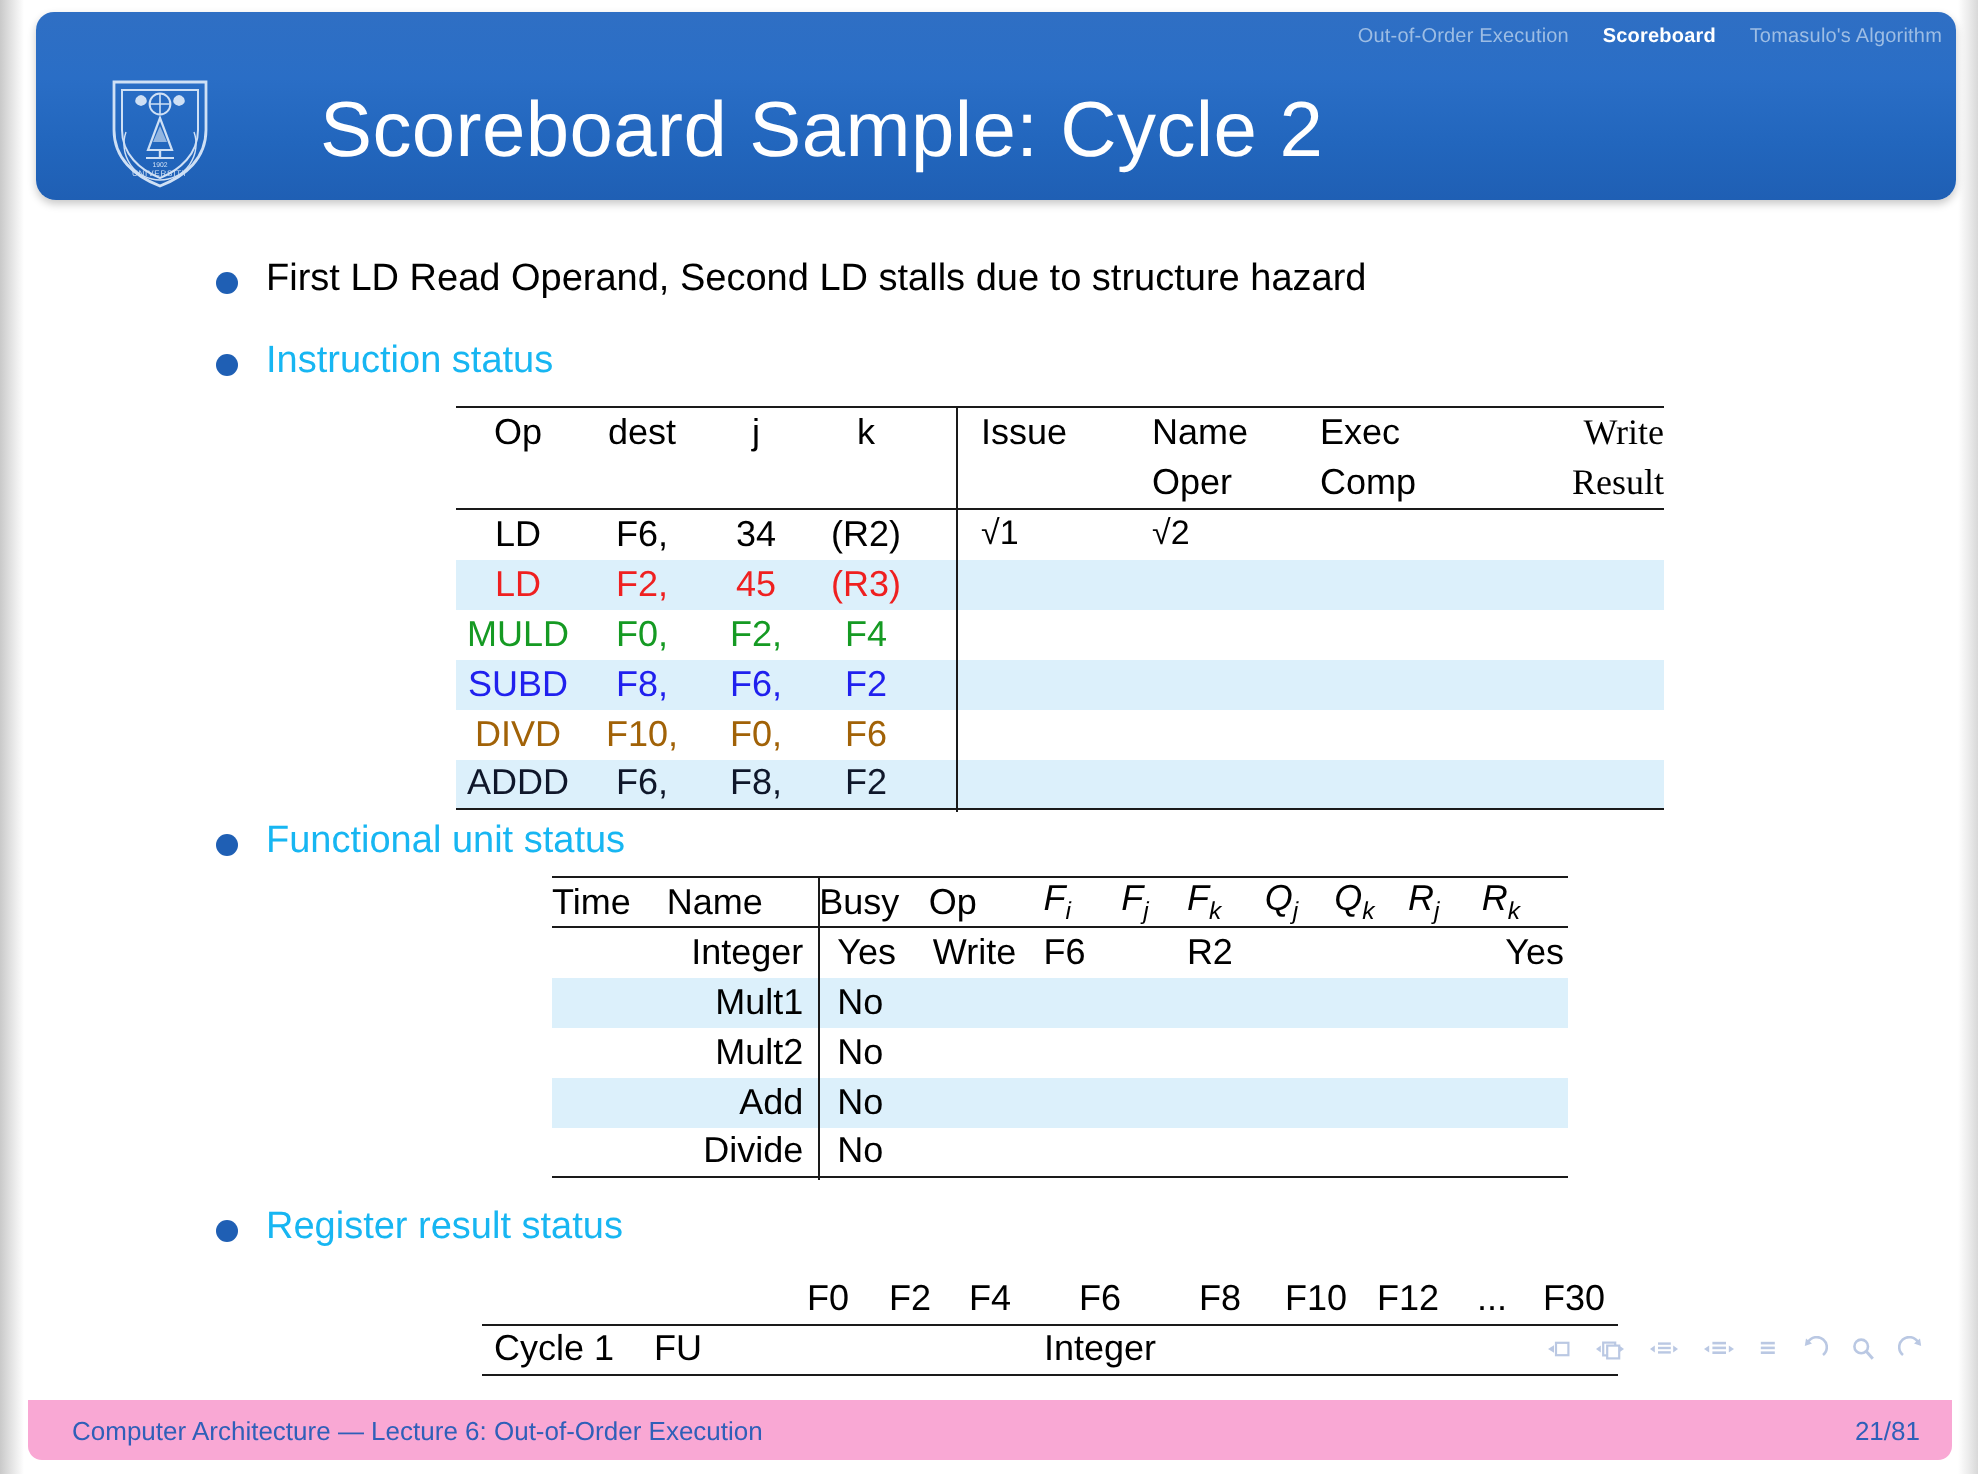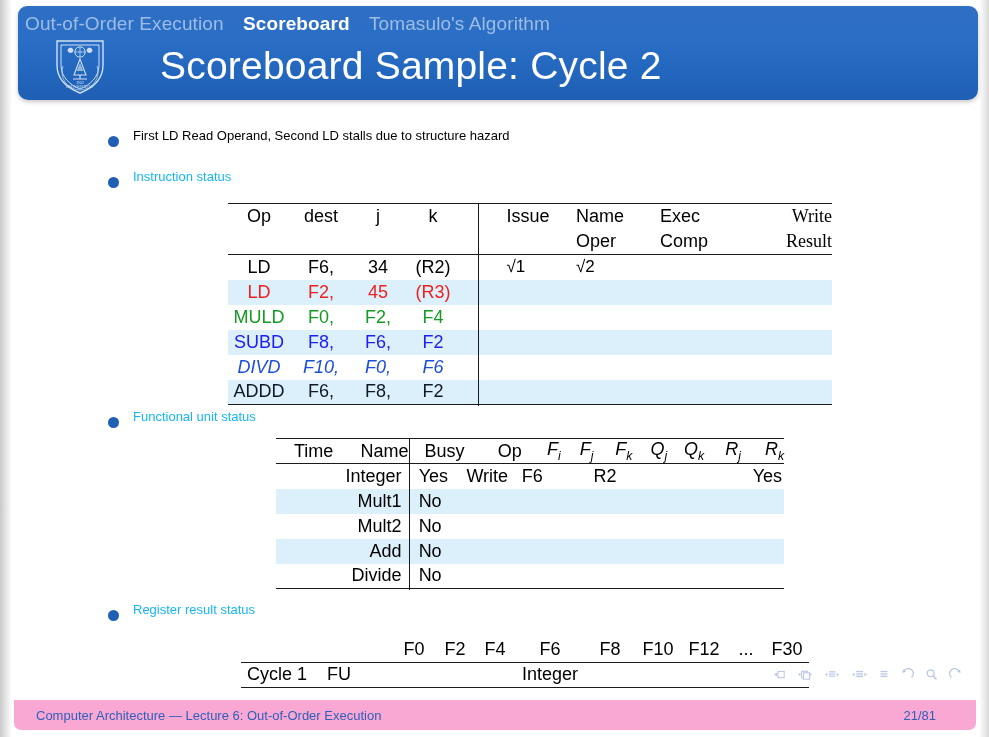--- a/index.html
+++ b/index.html
@@ -30,22 +30,22 @@
     position: absolute;
     left: 18px; top: 6px;
     width: 960px; height: 94px;
     background: linear-gradient(to bottom, #2f6fc4 0%, #2a6ec6 35%, #2266bd 70%, #1f5fb4 100%);
     border-radius: 9px 9px 10px 10px;
     box-shadow: 0 2px 4px rgba(0,0,0,0.22);
     overflow: hidden;
   }
   #headnav {
     position: absolute; left: 0; top: 7px; width: 100%;
-    text-align: left;
-    font-size: 19px;
+    text-align: right;
+    font-size: 10px;
     letter-spacing: 0.1px;
     white-space: nowrap;
   }
   #headnav span { padding: 0 7px; }
   .nav-dim { color: #9dbde4; }
   .nav-active { color: #ffffff; font-weight: bold; }
 
   #logo {
     position: absolute; left: 31px; top: 29px;
     width: 62px; height: 62px;
@@ -60,70 +60,70 @@
 
   
   #body { position: absolute; left: 0; top: 104px; width: 989px; height: 570px; }
 
   .bullet-row { position: absolute; display: flex; align-items: flex-start; }
   .bullet-dot {
     width: 11px; height: 11px; border-radius: 50%;
     background: #1f5fb4; margin-right: 14px; margin-top: 8px;
     flex: 0 0 auto;
   }
-  .bullet-text { font-size: 13px; color: #000000; white-space: nowrap; line-height: 1.25; }
+  .bullet-text { font-size: 19px; color: #000000; white-space: nowrap; line-height: 1.25; }
   .bullet-text.cyan { color: #17b6f2; }
 
   
   table.sb { border-collapse: collapse; font-size: 18px; color: #000; }
   table.sb td, table.sb th { padding: 0; font-weight: normal; }
   .rule-thick { border-top: 1.6px solid #1a1a1a; }
   .rule-thin  { border-top: 1.1px solid #1a1a1a; }
   .vrule { border-left: 1.2px solid #1a1a1a; }
   .zebra { background: #dcf0fb; }
 
   
   #tbl-instr { position: absolute; left: 228px; top: 99px; width: 604px; }
   #tbl-instr table { width: 604px; table-layout: fixed; }
   #tbl-instr .c-op   { width: 62px; text-align: center; }
   #tbl-instr .c-dest { width: 62px; text-align: center; }
   #tbl-instr .c-j    { width: 52px; text-align: center; }
   #tbl-instr .c-k    { width: 58px; text-align: center; }
   #tbl-instr .c-pad  { width: 16px; }
-  #tbl-instr .c-issue{ width: 84px; text-align: left; padding-left: 28px; }
+  #tbl-instr .c-issue{ width: 84px; text-align: left; padding-left: 12px; }
   #tbl-instr .c-read { width: 92px; text-align: left; padding-left: 14px;}
   #tbl-instr .c-exec { width: 88px; text-align: left; padding-left: 6px;}
   #tbl-instr .c-write{ width: 90px; text-align: right; padding-left: 6px; font-family: Liberation Serif, serif;}
   #tbl-instr tr { height: 25px; }
   #tbl-instr tr.hdr2 { height: 26px; }
   .op-black  { color: #000000; }
   .op-red    { color: #ef2020; }
   .op-green  { color: #159a23; }
   .op-blue   { color: #2020ee; }
-  .op-crim   { color: #1d4ed8; font-style: italic; }
+  .op-crim   { color: #a16207; }
   .op-orange { color: #0f172a; }
   .chk { font-size: 17px; }
   .bold2 { font-weight: bold; }
 
   
   #tbl-fu { position: absolute; left: 276px; top: 334px; width: 508px; }
   #tbl-fu table { width: 508px; table-layout: fixed; }
   #tbl-fu tr { height: 25px; }
   #tbl-fu .c-time { width: 56px;  text-align: right; padding-right: 6px; }
   #tbl-fu .c-name { width: 74px;  text-align: right; padding-right: 7px; }
   #tbl-fu .c-busy { width: 54px;  text-align: left;  padding-left: 9px; }
   #tbl-fu .c-fop  { width: 56px;  text-align: left;  padding-left: 2px; }
   #tbl-fu .c-fi   { width: 38px;  text-align: left; }
   #tbl-fu .c-fj   { width: 32px;  text-align: left; }
   #tbl-fu .c-fk   { width: 38px;  text-align: left; }
   #tbl-fu .c-qj   { width: 34px;  text-align: left; }
   #tbl-fu .c-qk   { width: 36px;  text-align: left; }
   #tbl-fu .c-rj   { width: 36px;  text-align: left; }
   #tbl-fu .c-rk   { width: 42px;  text-align: right; padding-right: 2px; }
-  #tbl-fu .hdrcell { text-align: right; padding: 0; }
+  #tbl-fu .hdrcell { text-align: left; padding: 0; }
   .ital { font-style: italic; }
   .ital sub { font-style: italic; font-size: 0.68em; }
 
   
   #tbl-reg { position: absolute; left: 241px; top: 533px; width: 563px; }
   #tbl-reg table { width: 563px; table-layout: fixed; }
   #tbl-reg tr { height: 25px; }
   #tbl-reg .r-cycle { width: 86px; text-align: left; padding-left: 6px; }
   #tbl-reg .r-fu    { width: 66px; text-align: left; }
   #tbl-reg .r-f0    { width: 42px; text-align: center; }
@@ -149,21 +149,21 @@
     position: absolute; left: 14px; top: 700px;
     width: 962px; height: 30px;
     background: #f9a8d4;
     display: flex; align-items: center;
     border-radius: 0 0 7px 7px;
   }
   #footer .f-left {
     font-size: 13px; color: #2f5fb8; padding-left: 22px; white-space: nowrap;
   }
   #footer .f-right {
-    margin-left: auto; font-size: 13px; color: #2f5fb8; padding-right: 40px;
+    margin-left: auto; font-size: 13px; color: #2f5fb8; padding-right: 16px;
   }
 </style>
 </head>
 <body>
 
 <div id="slide">
 
   <div class="edge-l"></div>
   <div class="edge-r"></div>
 

